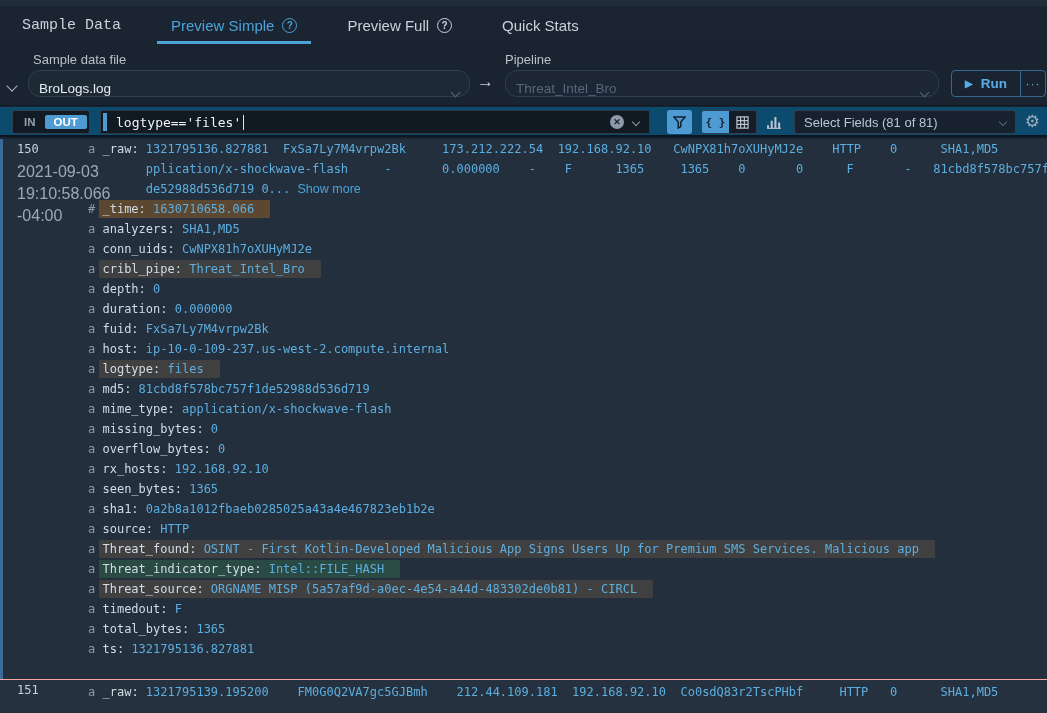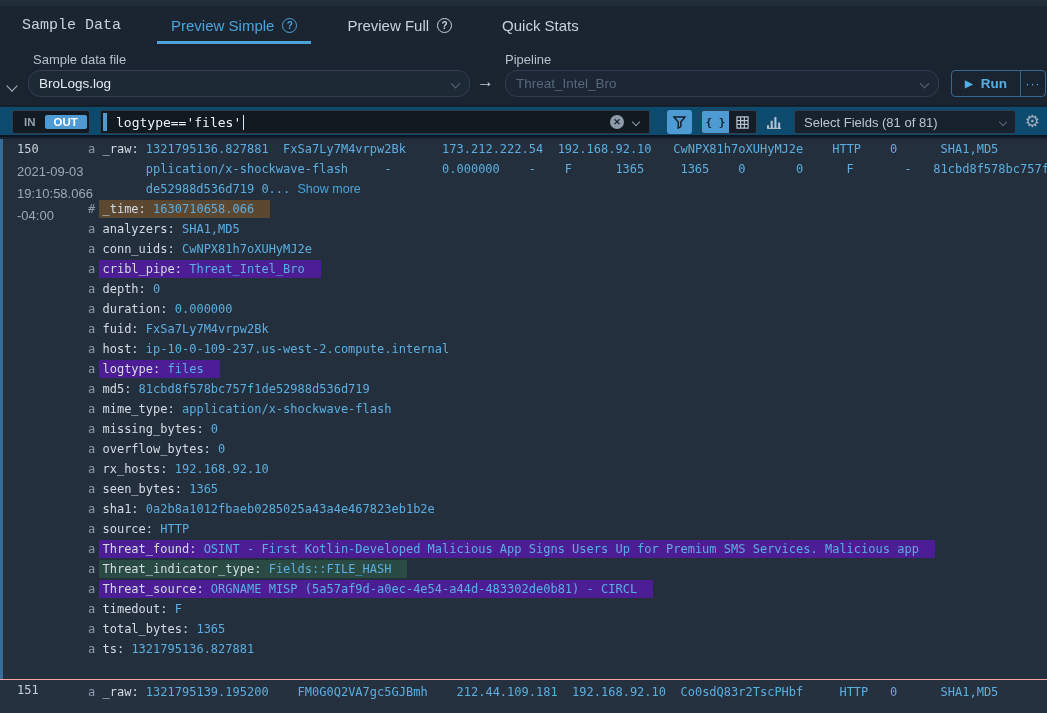--- a/index.html
+++ b/index.html
@@ -21,21 +21,21 @@
                font-size:10px; font-weight:bold; }
 
   
   .samplebar { position:absolute; top:44px; left:0; right:0; height:62px; background:#1a2430;
                border-bottom:1px solid #121a26; }
   .flabel { position:absolute; top:8px; font-size:13px; color:#b6c1cc; }
   .collapse { position:absolute; left:8px; top:32px; width:14px; height:14px; cursor:pointer; }
   .chev { display:inline-block; width:8px; height:8px; border-right:1.6px solid #aab6c2;
           border-bottom:1.6px solid #aab6c2; transform:rotate(45deg); }
   .select { position:absolute; top:26px; height:27px; background:#1e2936; border:1px solid #2f3e50;
-            border-radius:12px; display:flex; align-items:center; padding:0 10px; font-size:13.5px;
+            border-radius:12px; display:flex; align-items:flex-end; padding:0 10px; font-size:13.5px;
             color:#e6ecf2; cursor:pointer; }
   .select .chev { margin-left:auto; width:7px; height:7px; border-color:#566678; }
   .select.disabled { color:#56687a; background:#1c2634; cursor:default; }
   .sel-file { left:28px; width:442px; }
   .sel-pipe { left:505px; width:434px; }
   .flow-arrow { position:absolute; left:477px; top:28px; font-size:17px; color:#c3cdd9; }
   .run-group { position:absolute; left:951px; top:26px; height:27px; display:flex;
                border:1px solid #39688f; border-radius:4px; overflow:hidden; }
   .run-btn { display:flex; align-items:center; gap:8px; padding:0 13px; color:#58aee6;
              font-size:13.5px; font-weight:bold; cursor:pointer; }
@@ -75,28 +75,28 @@
   .fields-select .chev { margin-left:auto; width:6px; height:6px; border-color:#566678; }
   .gear { position:absolute; right:7px; top:4px; font-size:17px; color:#9fadbb; cursor:pointer; line-height:22px; }
 
   
   .events { position:absolute; top:139px; left:0; right:0; bottom:0; background:#232f3d;
             font-family:"DejaVu Sans Mono", monospace; font-size:12px; }
   .sel-strip { position:absolute; left:0; top:0; bottom:0; width:3px; background:#3a6b99; }
   .gutter { position:absolute; left:0; top:0; width:88px; }
   .evnum { position:absolute; left:17px; top:3px; color:#c7d1db; }
   .evtime { position:absolute; left:17px; top:22px; font-family:"Liberation Sans", sans-serif;
-            font-size:13px; color:#9aa9b8; line-height:22px; }
+            font-size:16px; color:#9aa9b8; line-height:22px; }
   .fieldcol { position:absolute; left:88px; top:0; right:0; }
   .frow { white-space:pre; line-height:20px; height:20px; }
   .ftype { color:#8a99ab; }
   .fname { color:#d2dbe4; }
   .fval { color:#5caee0; }
   .fwrap { border-radius:1px; padding:2px 16px 2px 3px; margin-left:-3px; }
-  .hl-green { background:#4c1d95; }
+  .hl-green { background:#404040; }
   .hl-brown { background:#5c4730; }
   .hl-teal  { background:#2a4a44; }
   .rawcont { white-space:pre; line-height:20px; height:20px; padding-left:8ch; color:#5caee0; }
   .showmore { font-family:"Liberation Sans", sans-serif; font-size:12.5px; color:#4ba3d9; cursor:pointer; }
   .nextrow { position:absolute; left:0; right:0; bottom:0; height:34px; background:#26313f;
              border-top:1px solid #fca5a5; }
   .nextrow .evnum { top:3px; }
   .nextrow .frow { position:absolute; left:88px; top:2px; }
 </style>
 </head>
@@ -205,21 +205,21 @@
         <div class="frow"><span class="ftype">a</span> <span class="fwrap hl-green"><span class="fname">logtype:</span> <span class="fval">files</span></span></div>
         <div class="frow"><span class="ftype">a</span> <span class="fwrap"><span class="fname">md5:</span> <span class="fval">81cbd8f578bc757f1de52988d536d719</span></span></div>
         <div class="frow"><span class="ftype">a</span> <span class="fwrap"><span class="fname">mime_type:</span> <span class="fval">application/x-shockwave-flash</span></span></div>
         <div class="frow"><span class="ftype">a</span> <span class="fwrap"><span class="fname">missing_bytes:</span> <span class="fval">0</span></span></div>
         <div class="frow"><span class="ftype">a</span> <span class="fwrap"><span class="fname">overflow_bytes:</span> <span class="fval">0</span></span></div>
         <div class="frow"><span class="ftype">a</span> <span class="fwrap"><span class="fname">rx_hosts:</span> <span class="fval">192.168.92.10</span></span></div>
         <div class="frow"><span class="ftype">a</span> <span class="fwrap"><span class="fname">seen_bytes:</span> <span class="fval">1365</span></span></div>
         <div class="frow"><span class="ftype">a</span> <span class="fwrap"><span class="fname">sha1:</span> <span class="fval">0a2b8a1012fbaeb0285025a43a4e467823eb1b2e</span></span></div>
         <div class="frow"><span class="ftype">a</span> <span class="fwrap"><span class="fname">source:</span> <span class="fval">HTTP</span></span></div>
         <div class="frow"><span class="ftype">a</span> <span class="fwrap hl-green"><span class="fname">Threat_found:</span> <span class="fval">OSINT - First Kotlin-Developed Malicious App Signs Users Up for Premium SMS Services. Malicious app</span></span></div>
-        <div class="frow"><span class="ftype">a</span> <span class="fwrap hl-teal"><span class="fname">Threat_indicator_type:</span> <span class="fval">Fields::FILE_HASH</span></span></div>
+        <div class="frow"><span class="ftype">a</span> <span class="fwrap hl-teal"><span class="fname">Threat_indicator_type:</span> <span class="fval">Intel::FILE_HASH</span></span></div>
         <div class="frow"><span class="ftype">a</span> <span class="fwrap hl-green"><span class="fname">Threat_source:</span> <span class="fval">ORGNAME MISP (5a57af9d-a0ec-4e54-a44d-483302de0b81) - CIRCL</span></span></div>
         <div class="frow"><span class="ftype">a</span> <span class="fwrap"><span class="fname">timedout:</span> <span class="fval">F</span></span></div>
         <div class="frow"><span class="ftype">a</span> <span class="fwrap"><span class="fname">total_bytes:</span> <span class="fval">1365</span></span></div>
         <div class="frow"><span class="ftype">a</span> <span class="fwrap"><span class="fname">ts:</span> <span class="fval">1321795136.827881</span></span></div>
       </div>
   </div>
 
   <div class="nextrow">
     <div class="evnum">151</div>
     <div class="frow"><span class="ftype">a</span> <span class="fname"><span>_raw</span>:</span> <span class="fval">1321795139.195200    FM0G0Q2VA7gc5GJBmh    212.44.109.181  192.168.92.10  Co0sdQ83r2TscPHbf     HTTP   0      SHA1,MD5       b</span></div>

